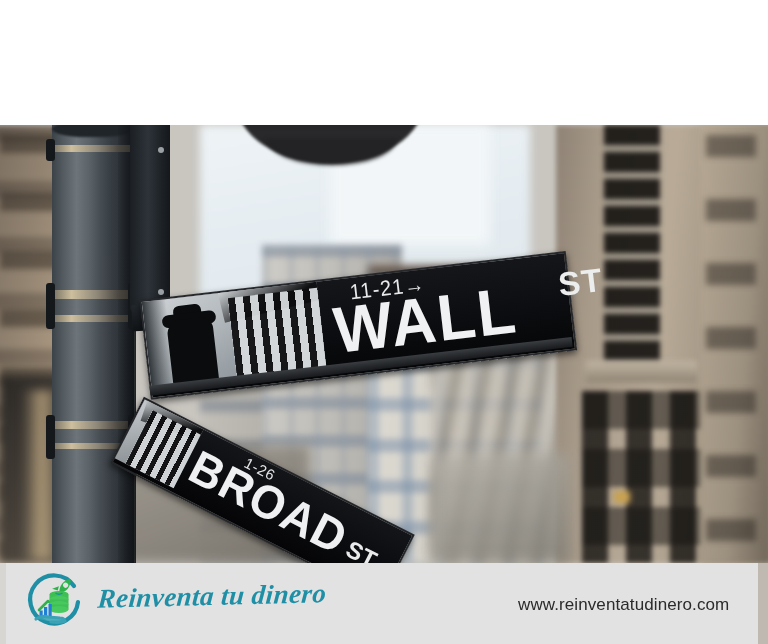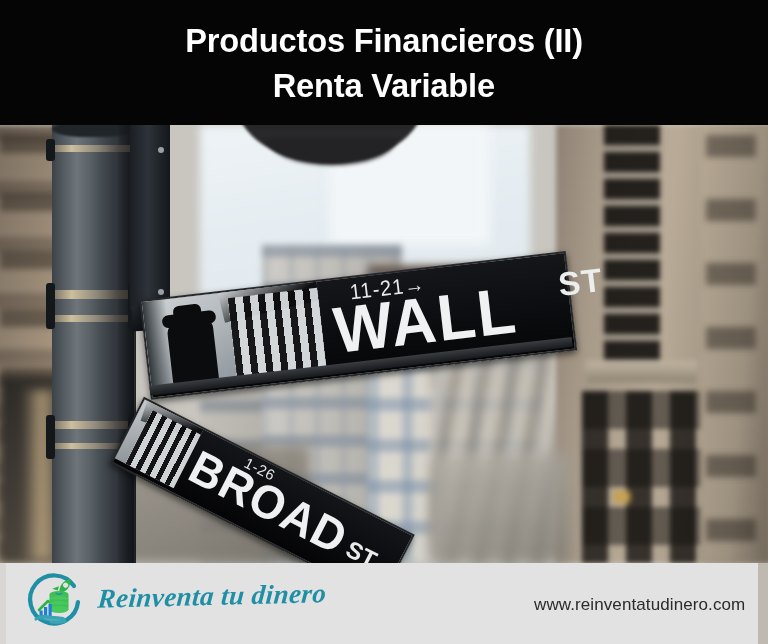--- a/index.html
+++ b/index.html
@@ -362,21 +362,21 @@
   .footer-brand{
     position:absolute;left:92px;top:18px;
     color:#1f8fa6;
     font-family:"Liberation Serif",serif;
     font-style:italic;font-weight:bold;
     font-size:27px;letter-spacing:.4px;
     transform:skewX(-6deg) rotate(-1.4deg);
     white-space:nowrap;
   }
   .footer-url{
-    position:absolute;left:528px;top:32px;
+    position:absolute;left:512px;top:32px;
     color:#2b2b2b;
     font-family:"Liberation Sans",sans-serif;
     font-size:17px;letter-spacing:.1px;
     white-space:nowrap;
   }
   .footer-edge-l{
     position:absolute;left:0;top:563px;width:6px;height:81px;
     background:#d8d6d2;z-index:49;
   }
   .footer-edge-r{
@@ -386,24 +386,20 @@
   .footer-bottom-pad{
     position:absolute;left:6px;top:638px;width:752px;height:6px;
     background:#e2e2e2;z-index:50;
   }
 </style>
 </head>
 <body>
 
 <div class="slide">
 
-  <div class="titlebar">
-    <div class="title-line l1">Productos Financieros (II)</div>
-    <div class="title-line l2">Renta Variable</div>
-  </div>
 
   <div class="photo">
 
     <div class="sky"></div>
     <div class="sky2"></div>
 
     <div class="bldg-left"></div>
     <div class="bldg-left-win"></div>
     <div class="bldg-left-hl"></div>
 

